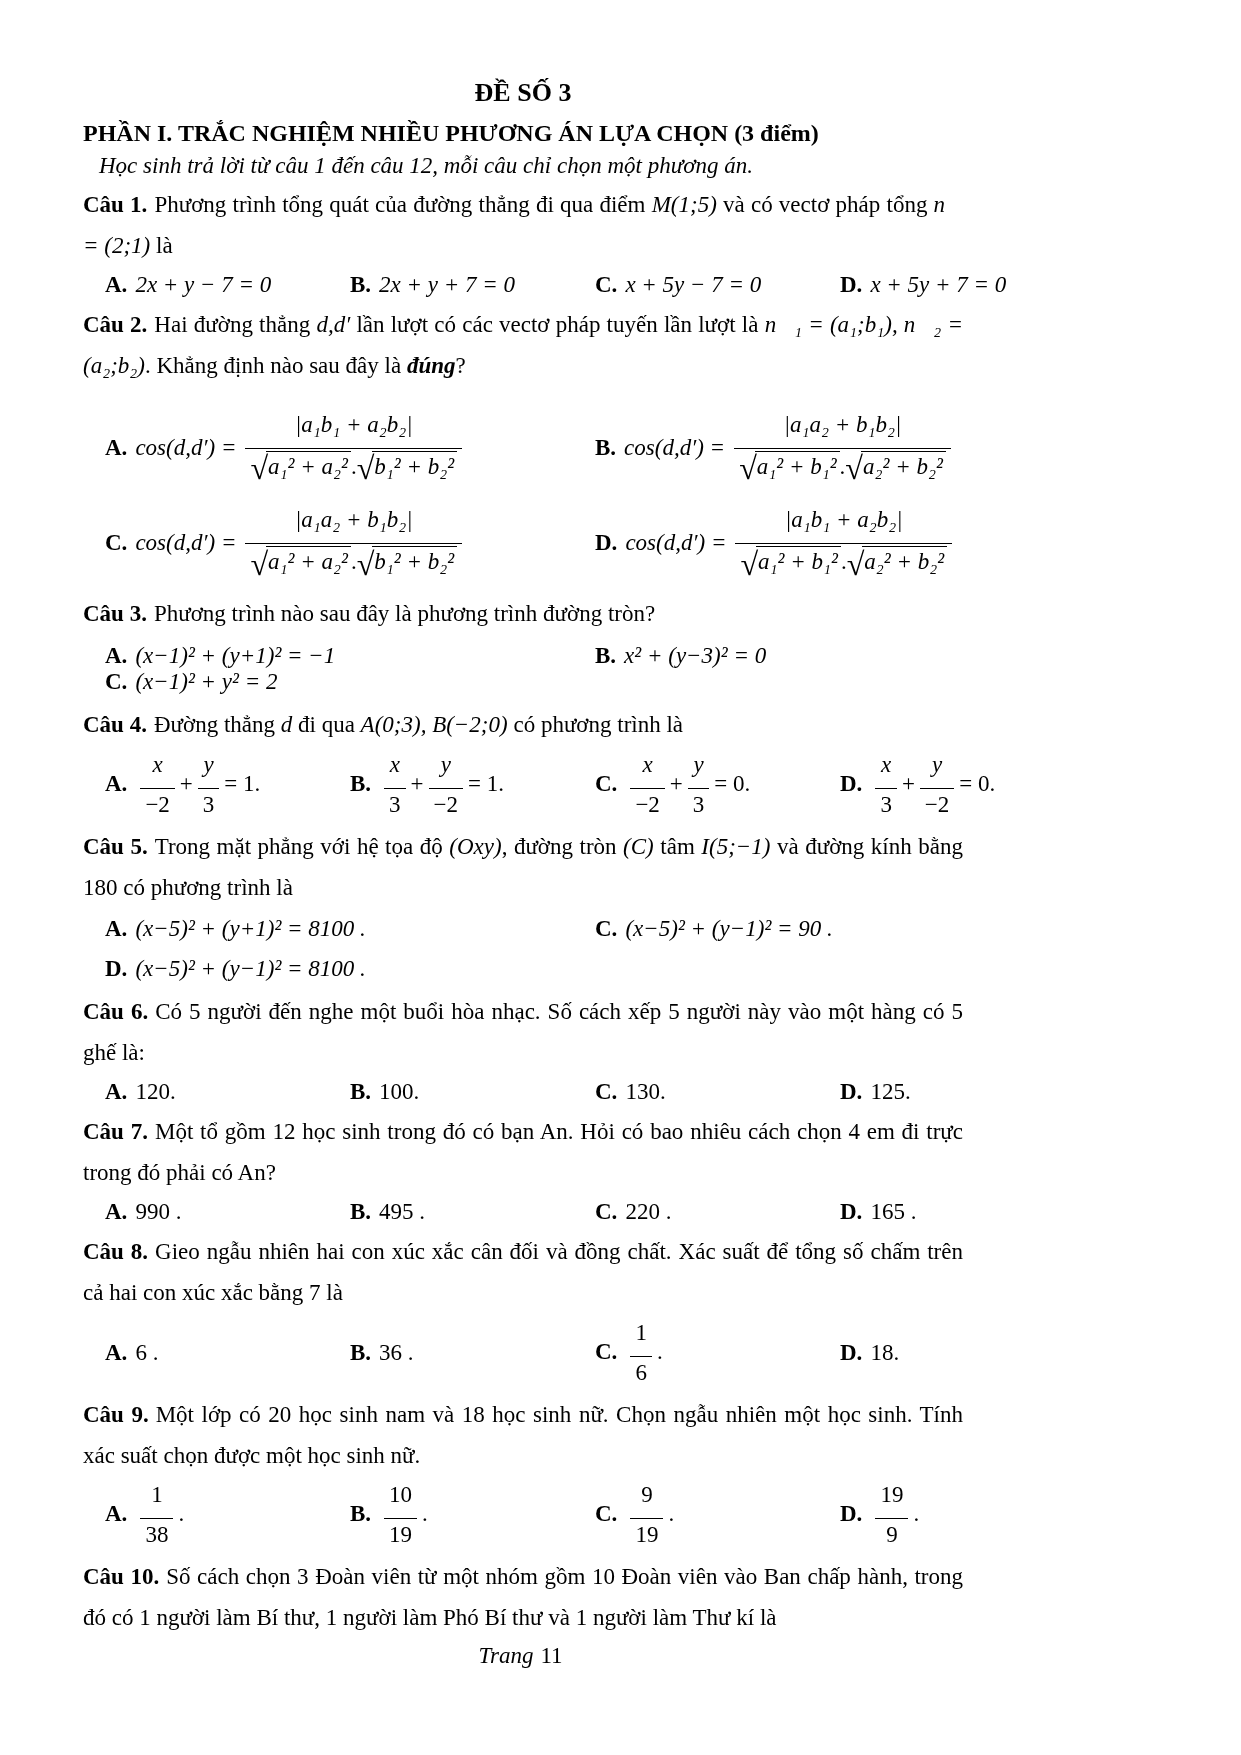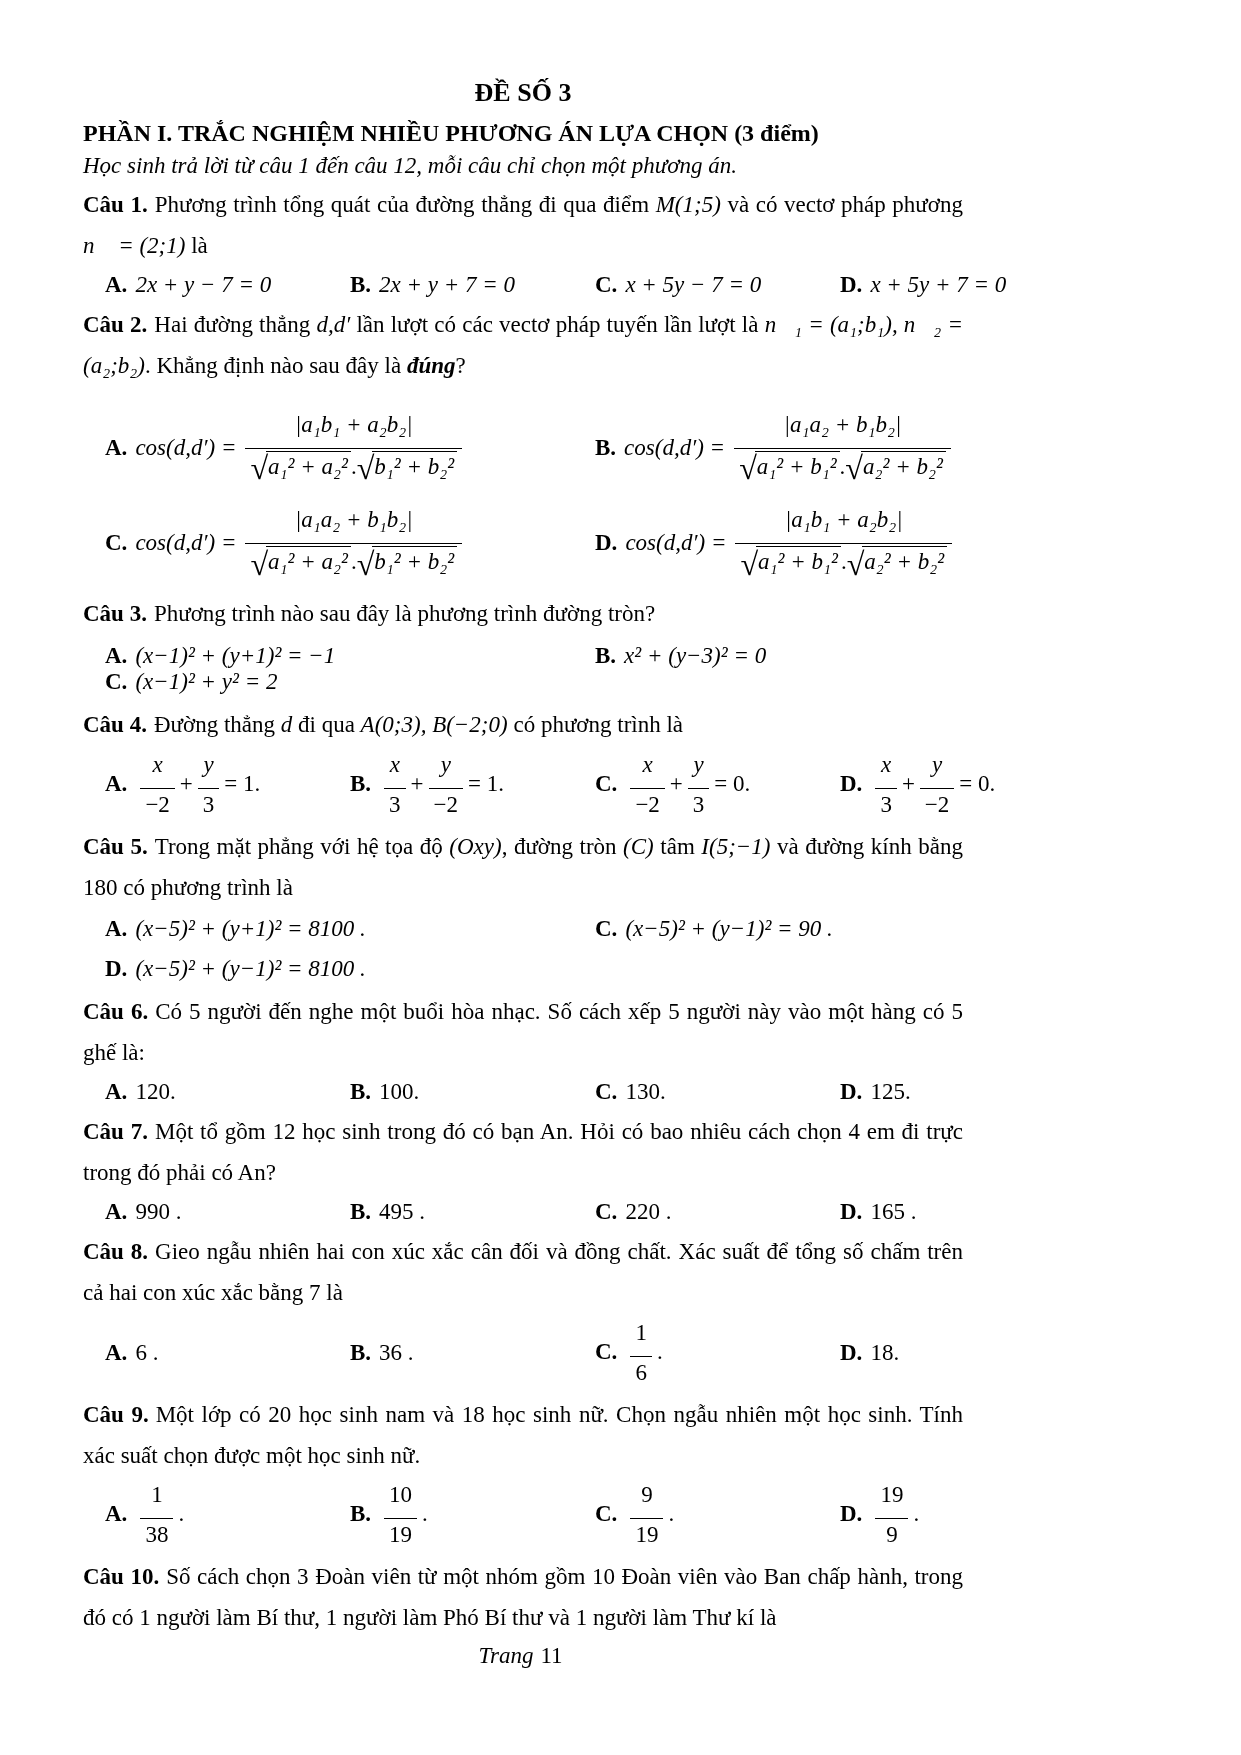--- a/index.html
+++ b/index.html
@@ -5,21 +5,21 @@
   html,body{margin:0;padding:0;background:#ffffff;}
   body{
     width:1241px;height:1755px;overflow:hidden;color:#000;
     font-family:"Liberation Serif","DejaVu Serif",serif;
     font-size:23px;
   }
   .page{position:relative;width:1041px;height:1755px;box-sizing:border-box;
         padding:78px 78px 0 83px;}
   .title{margin:0 0 12px 0;text-align:center;font-size:26px;font-weight:bold;}
   .section{margin:0 0 6px 0;font-size:24px;font-weight:bold;}
-  .instructions{margin:0 0 6px 0;font-style:italic;}
+  .instructions{margin:0 0 6px 16px;font-style:italic;}
   .q{margin:0;line-height:1.78;text-align:justify;}
   .qlabel{margin-right:7px;}
   .math{font-style:italic;}
   .emphbi{font-weight:bold;font-style:italic;margin-top:12px;}
   .optrow{display:grid;align-items:center;padding-left:22px;margin:5px 0 7px;}
   .cols4{grid-template-columns:245px 245px 245px 1fr;}
   .cols2{grid-template-columns:490px 1fr;row-gap:22px;margin:24px 0 14px;}
   .opt{white-space:nowrap;}
   .ol{margin-right:8px;font-weight:bold;}
   .frac{display:inline-block;vertical-align:middle;text-align:center;
@@ -38,21 +38,21 @@
 </head>
 <body>
 
 <div class="page">
 
   <h1 class="title">ĐỀ SỐ 3</h1>
   <h2 class="section">PHẦN I. TRẮC NGHIỆM NHIỀU PHƯƠNG ÁN LỰA CHỌN (3 điểm)</h2>
   <p class="instructions">Học sinh trả lời từ câu 1 đến câu 12, mỗi câu chỉ chọn một phương án.</p>
 
   <section>
-    <p class="q"><b class="qlabel">Câu 1.</b><span>Phương trình tổng quát của đường thẳng đi qua điểm </span><span class="math">M(1;5)</span><span> và có vectơ pháp phương </span><span class="math">n⃗ = (2;1)</span><span> là</span></p>
+    <p class="q"><b class="qlabel">Câu 1.</b><span>Phương trình tổng quát của đường thẳng đi qua điểm </span><span class="math">M(1;5)</span><span> và có vectơ pháp tổng </span><span class="math">n⃗ = (2;1)</span><span> là</span></p>
     <div class="optrow cols4">
       <span class="opt"><b class="ol">A.</b><span class="math">2x + y − 7 = 0</span></span>
       <span class="opt"><b class="ol">B.</b><span class="math">2x + y + 7 = 0</span></span>
       <span class="opt"><b class="ol">C.</b><span class="math">x + 5y − 7 = 0</span></span>
       <span class="opt"><b class="ol">D.</b><span class="math">x + 5y + 7 = 0</span></span>
     </div>
   </section>
 
   <section>
     <p class="q"><b class="qlabel">Câu 2.</b><span>Hai đường thẳng </span><span class="math">d,d′</span><span> lần lượt có các vectơ pháp tuyến lần lượt là </span><span class="math">n⃗₁ = (a₁;b₁), n⃗₂ = (a₂;b₂)</span><span>. Khẳng định nào sau đây là </span><span class="emphbi">đúng</span><span>?</span></p>

